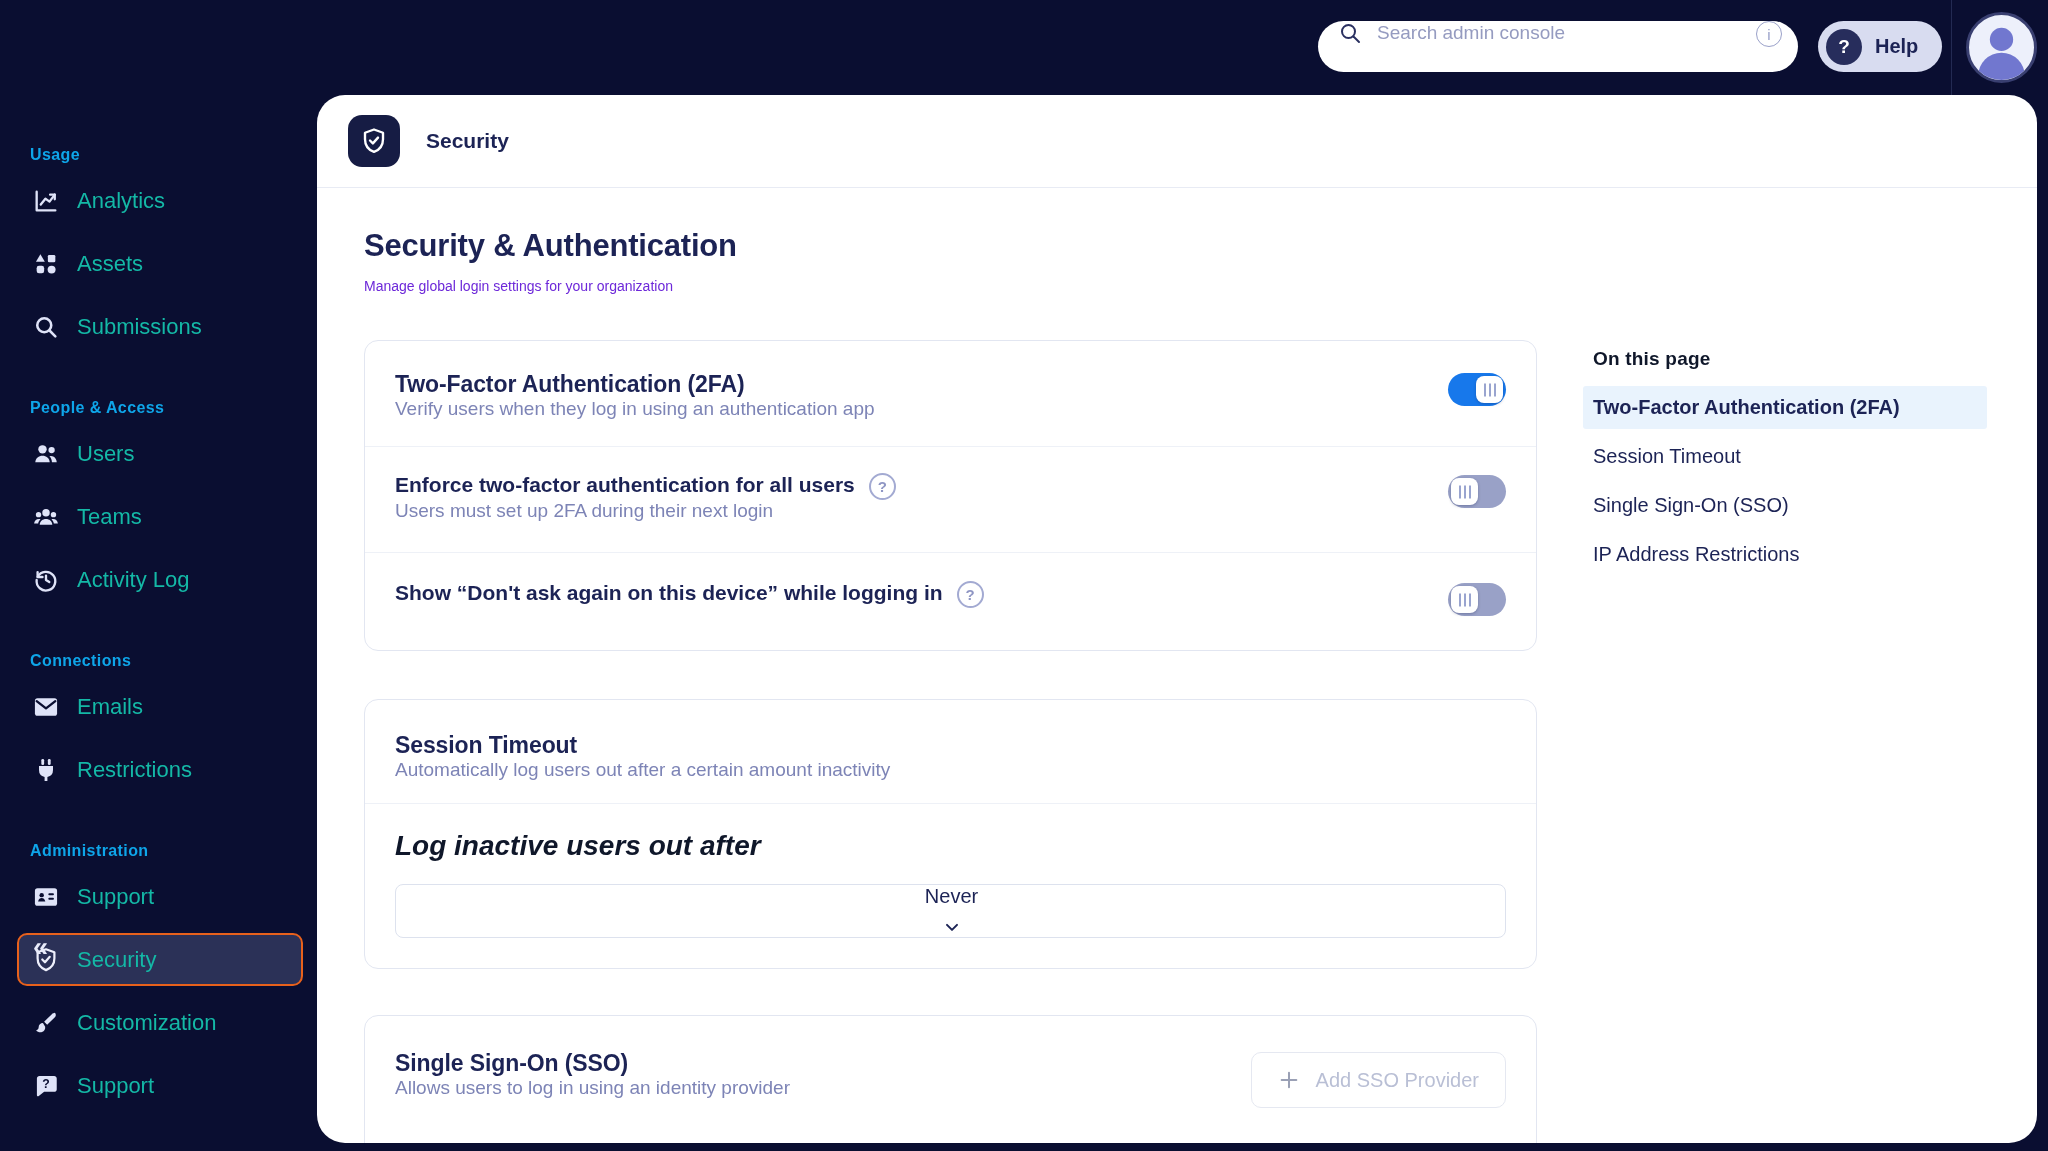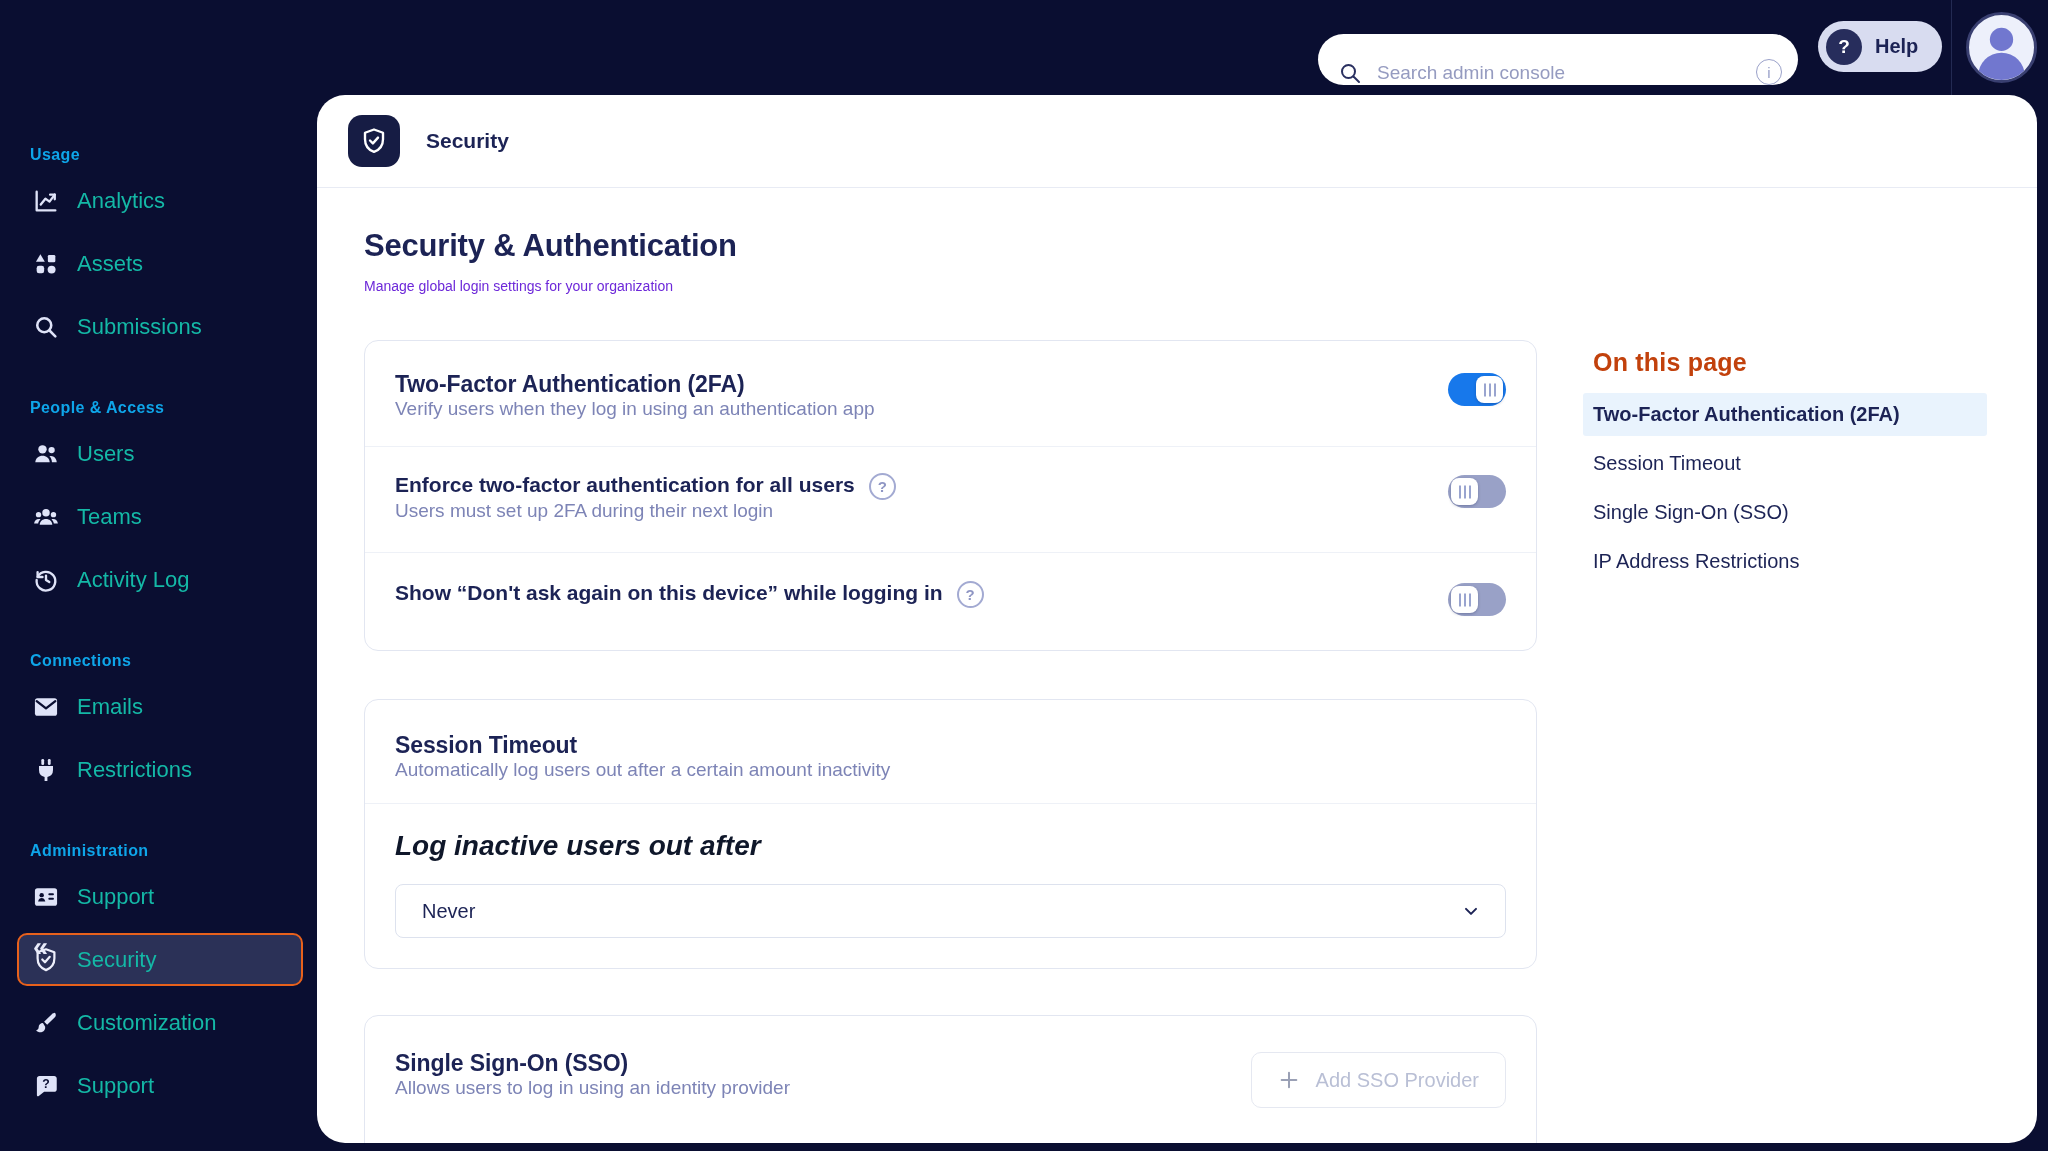--- a/index.html
+++ b/index.html
@@ -8,22 +8,22 @@
     background:#0a0e31;
     font-family:"Liberation Sans", sans-serif;
     -webkit-font-smoothing:antialiased;
   }
   .stage{position:absolute;inset:0;}
 
   
   .topbar{position:absolute;left:0;top:0;width:100%;height:95px;}
   .topbar-divider{position:absolute;left:1951px;top:0;width:1px;height:95px;background:#232a52;}
   .searchbar{
-    position:absolute;left:1318px;top:34px;width:480px;height:51px;background:#ffffff;
-    border-radius:26px;display:flex;align-items:flex-end;box-sizing:border-box;padding:0 16px 0 20px;
+    position:absolute;left:1318px;top:21px;width:480px;height:51px;background:#ffffff;
+    border-radius:26px;display:flex;align-items:flex-start;box-sizing:border-box;padding:0 16px 0 20px;
   }
   .searchbar svg{flex:none;}
   .searchbar input{
     flex:1;border:0;outline:0;background:transparent;margin-left:13px;
     font-size:19px;color:#1c2355;font-family:"Liberation Sans", sans-serif;
   }
   .searchbar input::placeholder{color:#959bc0;}
   .info-circ{
     flex:none;width:26px;height:26px;border:1.5px solid #9aa1c9;border-radius:50%;
     color:#9aa1c9;font-size:15px;line-height:26px;text-align:center;box-sizing:border-box;
@@ -108,36 +108,36 @@
   }
   .toggle.on{background:#1778eb;}
   .toggle.on .knob{left:28px;}
 
   
   .card-head{padding:32px 30px 22px;border-bottom:1px solid #eef1f7;}
   .card-body{padding:26px 30px 30px;}
   .field-label{font-size:28px;font-weight:700;color:#0f172a;font-style:italic;}
   .select{
     margin-top:22px;height:54px;border:1.5px solid #dde2ee;border-radius:8px;box-sizing:border-box;
-    display:flex;align-items:center;justify-content:space-between;padding:0 24px 0 26px;cursor:pointer;
+    display:flex;align-items:center;justify-content:space-between;padding:0 24px 0 26px;cursor:pointer;flex-direction:column;
   }
   .select .sel-val{font-size:20px;color:#1c2355;}
 
   
   .card.sso{display:flex;justify-content:space-between;align-items:flex-start;padding:34px 30px;height:220px;}
   .ghost-btn{
     margin-top:2px;height:56px;border:1.5px solid #e5e8f1;border-radius:10px;background:#fff;
     display:flex;align-items:center;gap:16px;padding:0 26px;cursor:pointer;
     font-family:"Liberation Sans", sans-serif;
   }
   .ghost-btn .gb-label{font-size:20px;color:#b9bfd5;}
 
   
   .toc{flex:1;margin-left:46px;padding-top:120px;}
-  .toc-title{font-size:25px;font-weight:700;color:#c2410c;margin:0 0 16px 10px;letter-spacing:.2px;}
+  .toc-title{font-size:19px;font-weight:700;color:#0f172a;margin:0 0 16px 10px;letter-spacing:.2px;}
   .toc-item{
     height:43px;display:flex;align-items:center;padding-left:10px;margin-bottom:6px;border-radius:3px;
     font-size:20px;color:#1c2355;cursor:pointer;
   }
   .toc-item.active{background:#e9f3fd;font-weight:700;}
 </style>
 </head>
 <body>
 
 <div class="stage">

